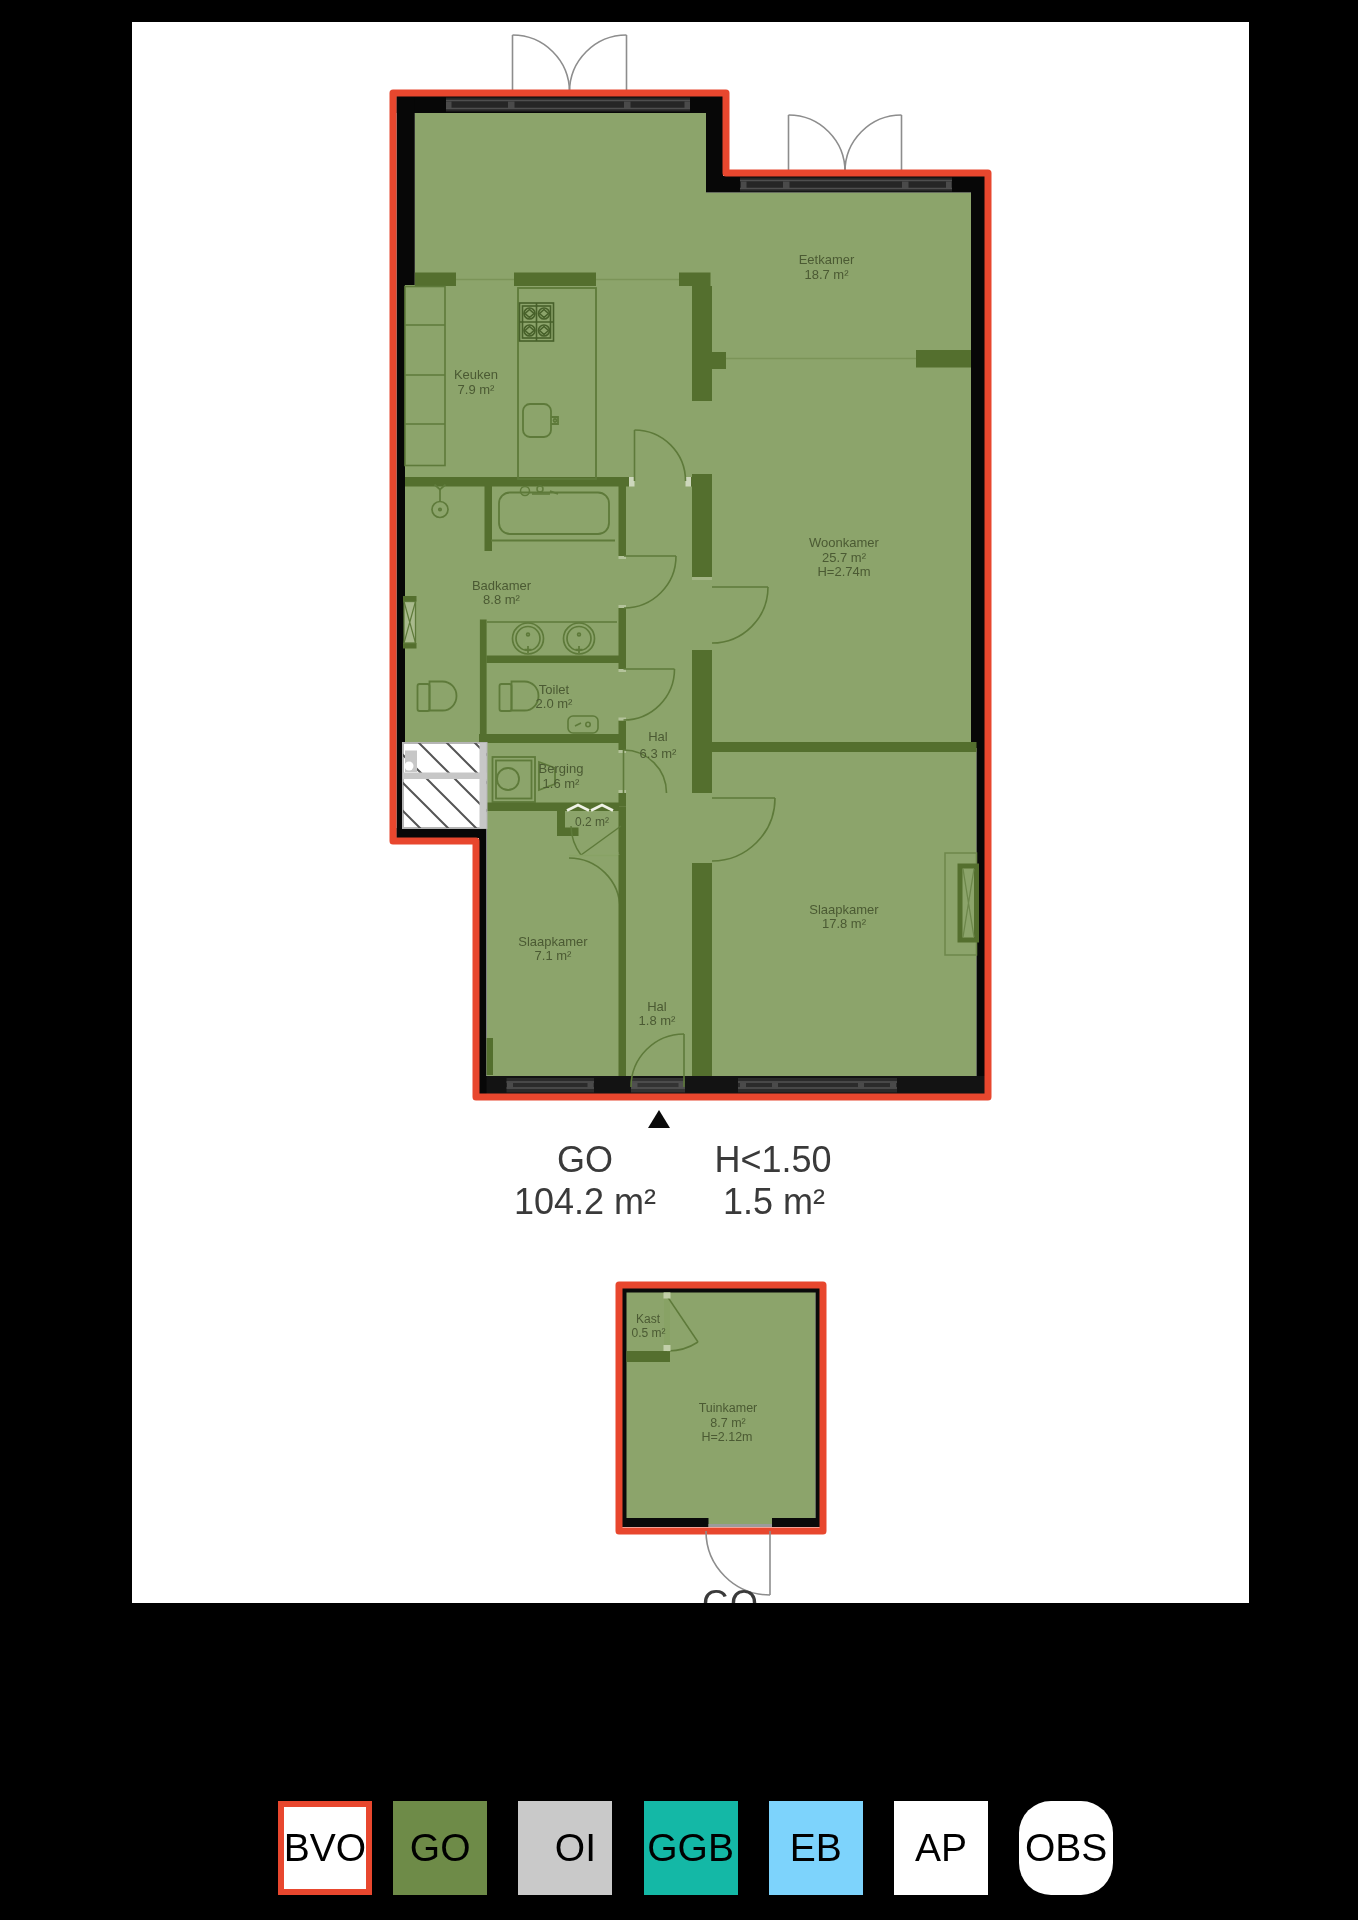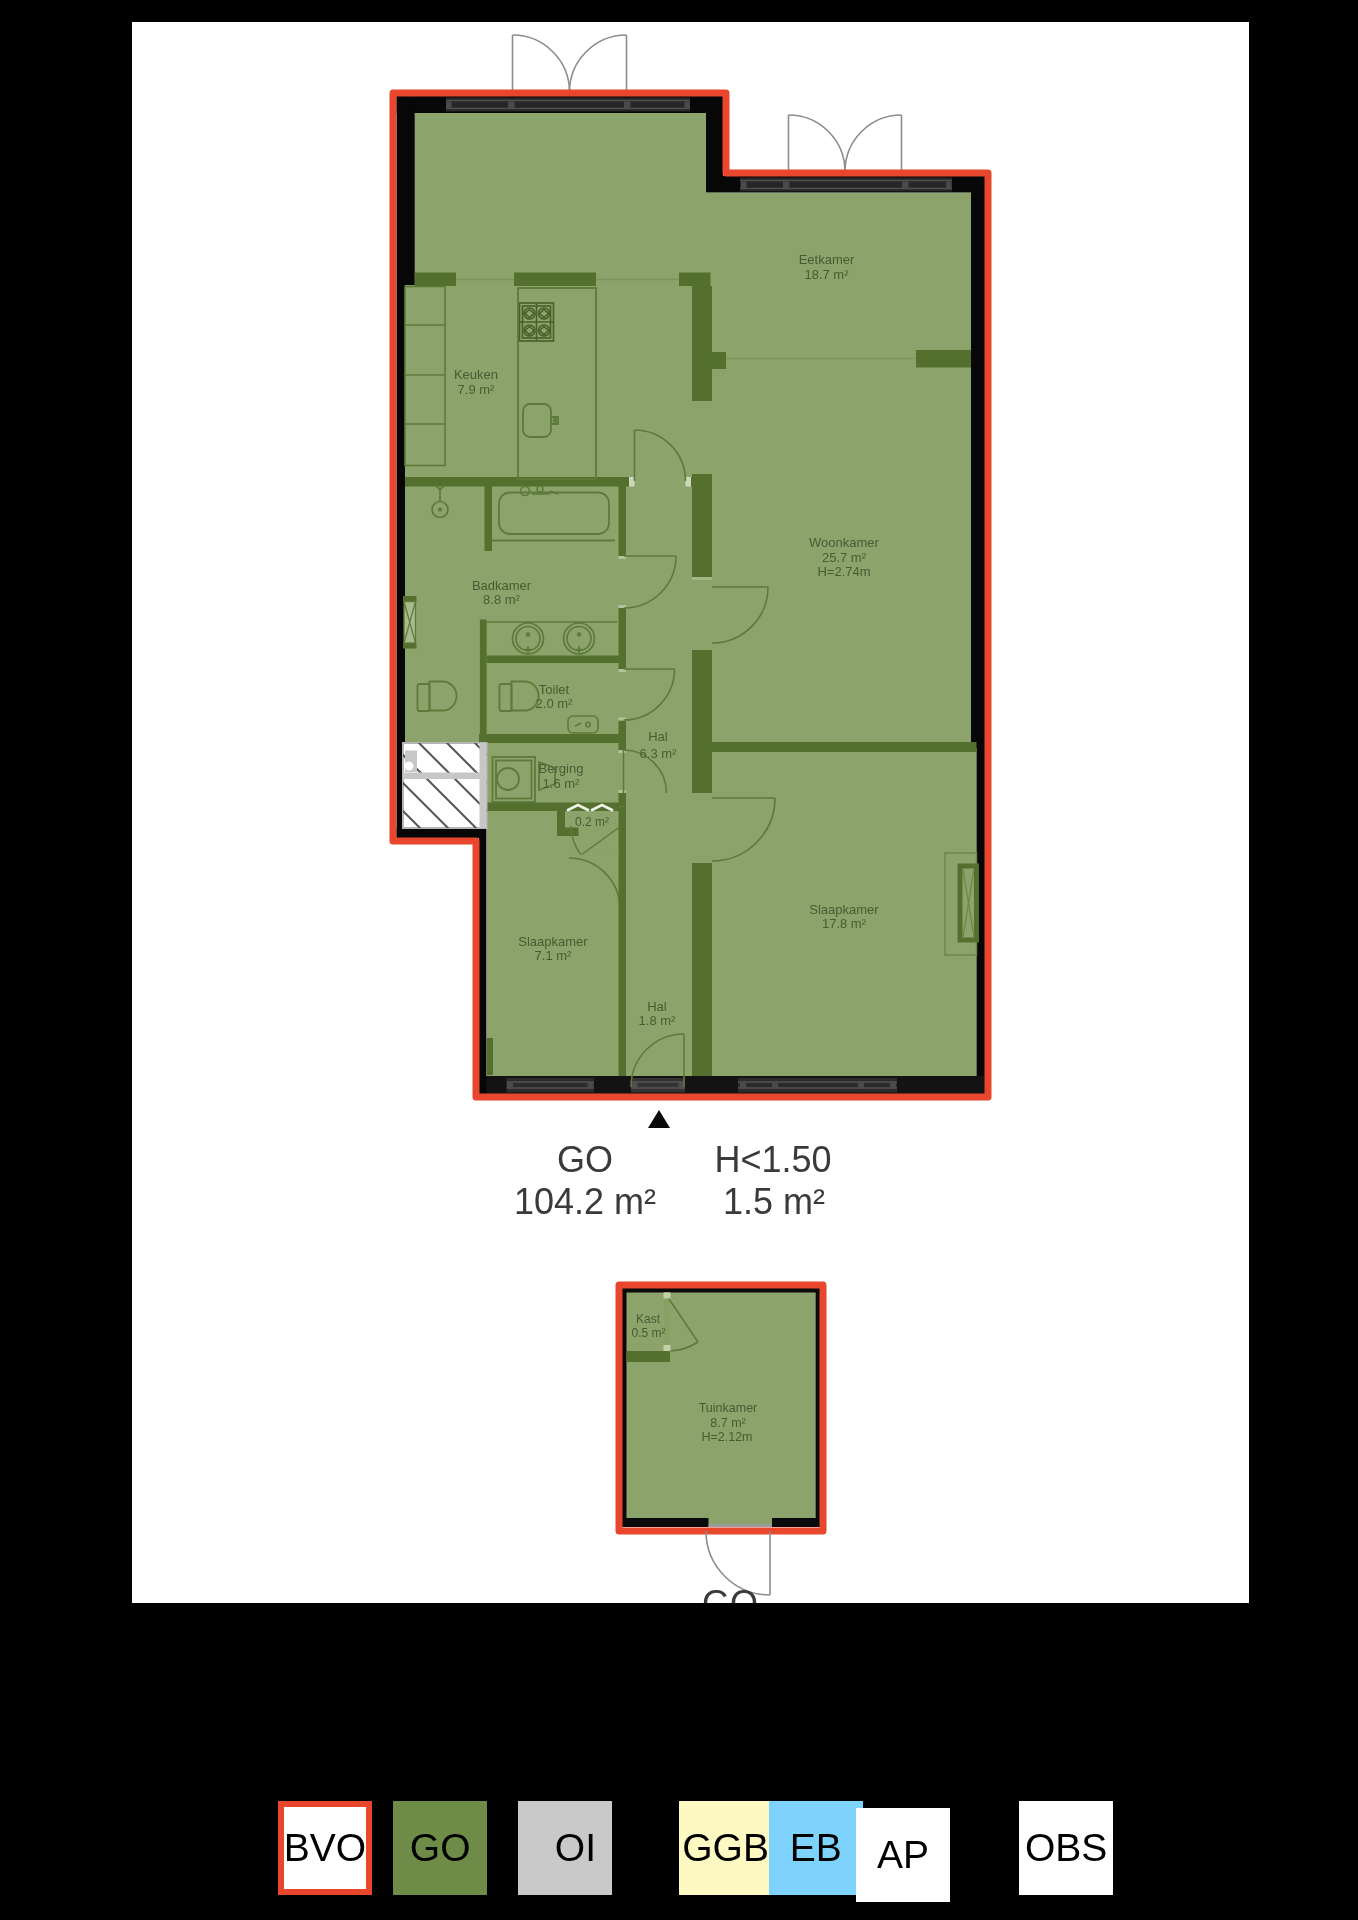--- a/index.html
+++ b/index.html
@@ -419,17 +419,17 @@
 </g>
 
 <text x="718" y="1616" font-family="Liberation Sans, sans-serif" font-size="36" fill="#3a3a3a" text-anchor="middle">GO</text>
 </svg>
 </div>
 
 <div id="legend">
   <div class="legendbox" style="left:268px;background:#fff;border:6px solid #e8472e;margin-left:10px;">BVO</div>
   <div class="legendbox" style="left:393.2px;background:#6e8b48;">GO</div>
   <div class="legendbox" style="left:518.4px;background:#c9c9c9;padding-left:20px;">OI</div>
-  <div class="legendbox" style="left:643.6px;background:#fef9c3;margin-left:35px;">GGB</div>
+  <div class="legendbox" style="left:643.6px;background:#14b8a6;">GGB</div>
   <div class="legendbox" style="left:768.8px;background:#7dd3fc;">EB</div>
-  <div class="legendbox" style="left:856px;background:#fff;margin-top:7px;">AP</div>
-  <div class="legendbox" style="left:1019.2px;background:#fff;">OBS</div>
+  <div class="legendbox" style="left:894px;background:#fff;">AP</div>
+  <div class="legendbox" style="left:1019.2px;background:#fff;border-radius:32px;">OBS</div>
 </div>
 
 </body></html>

